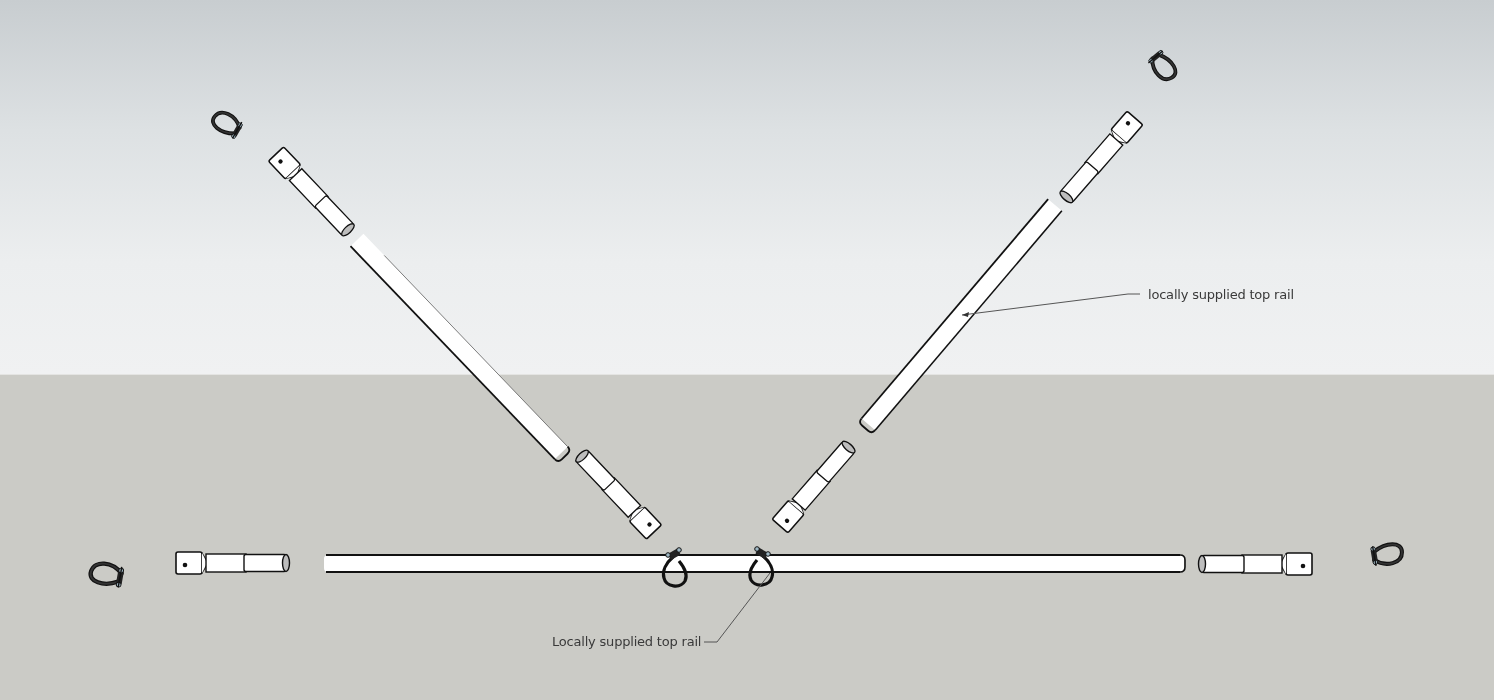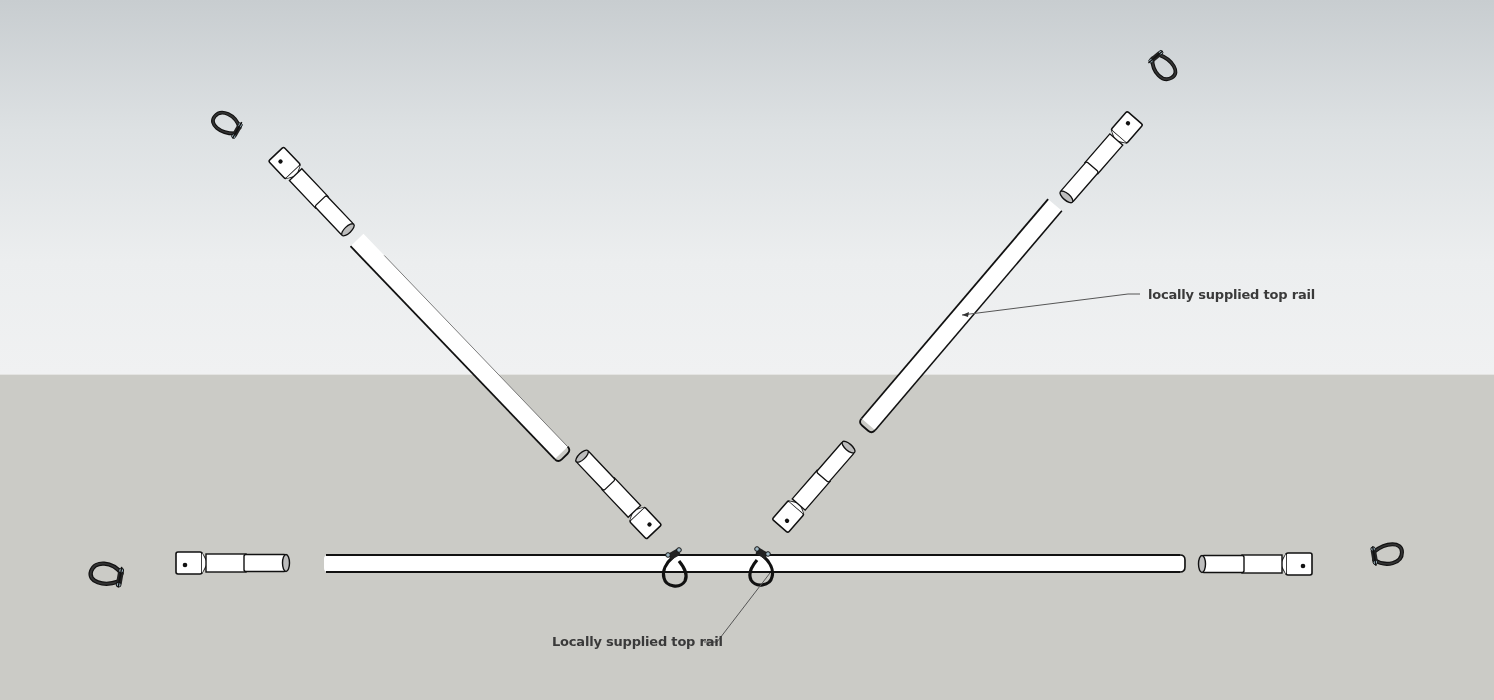--- a/index.html
+++ b/index.html
@@ -7,21 +7,20 @@
       padding: 0;
       width: 1494px;
       height: 700px;
       overflow: hidden;
       font-family: "DejaVu Sans", sans-serif;
     }
     #canvas {
       position: relative;
       width: 1494px;
       height: 700px;
-      font-weight: bold;
     }
     #sky {
       position: absolute;
       left: 0; top: 0;
       width: 1494px; height: 374px;
       background: linear-gradient(to bottom, #c8cdd0 0%, #dde1e3 35%, #eceeef 70%, #f0f1f2 100%);
     }
     #ground {
       position: absolute;
       left: 0; top: 374px;

